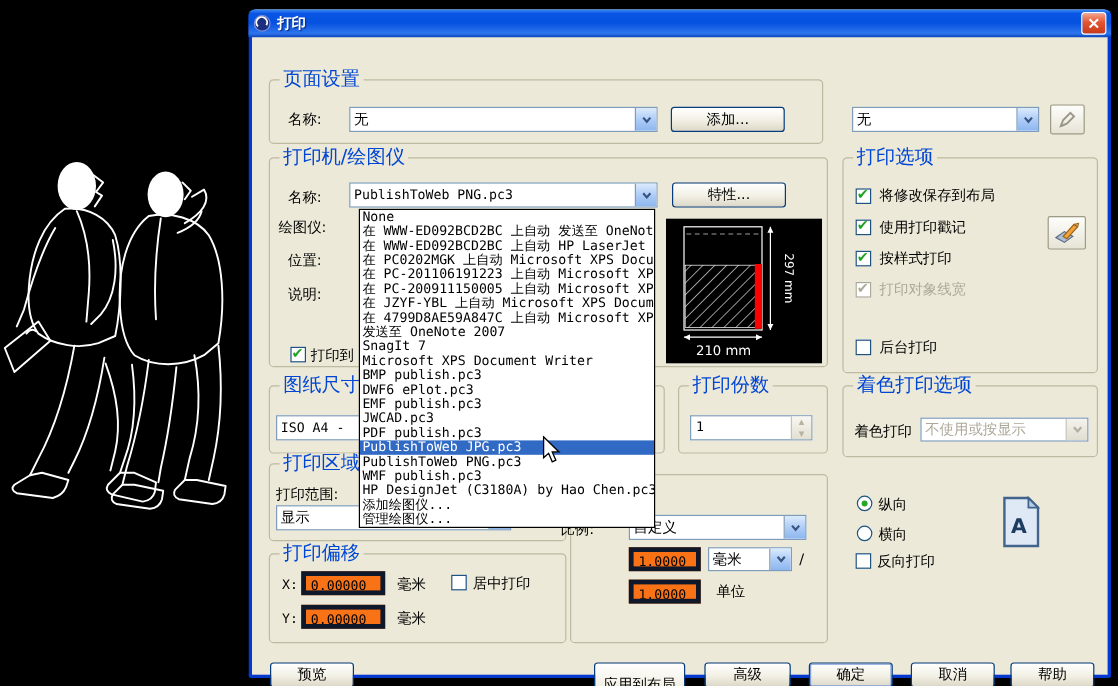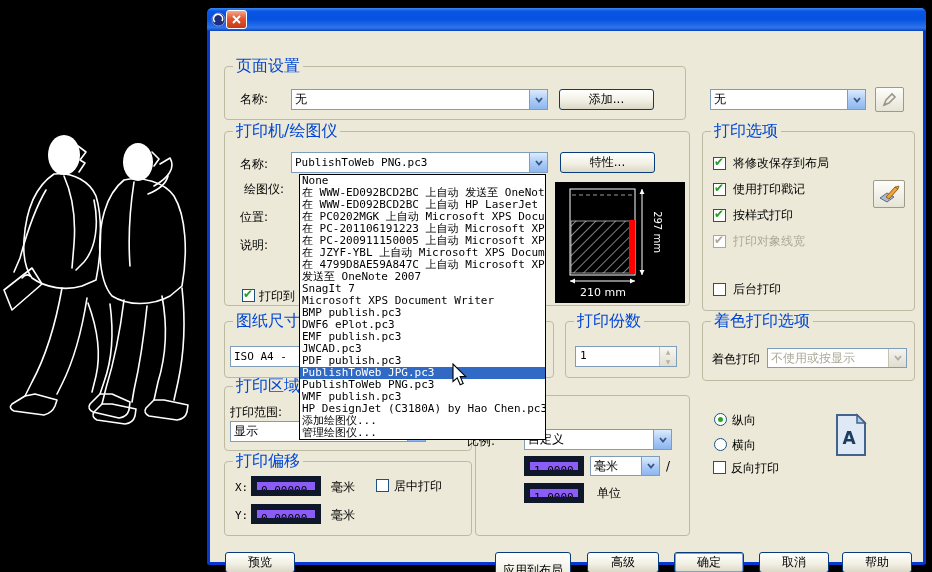--- a/index.html
+++ b/index.html
@@ -26,21 +26,21 @@
   
   .combo{position:absolute;background:#fff;border:1px solid #7f9db9;box-sizing:border-box;
          display:flex;align-items:center;overflow:hidden;}
   .combo .txt{flex:1;padding-left:3px;white-space:nowrap;overflow:hidden;}
   .combo .cbtn{width:17px;align-self:stretch;border-left:1px solid #7f9db9;flex:0 0 17px;
                background:linear-gradient(180deg,#dcebfd,#aecdf7 50%,#8db6ef);
                display:flex;align-items:center;justify-content:center;}
   .combo.disabled .txt{color:#aca899;}
   .combo.disabled .cbtn{background:linear-gradient(180deg,#f4f3ee,#e0ddd0);border-left-color:#c6c3b3;}
   .mono{font-family:"DejaVu Sans Mono","Liberation Mono",monospace;font-size:11px;}
-  .field{position:absolute;background:#8b5cf6;border:6px solid #0f172a;box-sizing:border-box;
+  .field{position:absolute;background:#f97316;border:4px solid #0f172a;box-sizing:border-box;
          padding:2px 0 0 4px;white-space:nowrap;overflow:hidden;}
   .xpbtn{position:absolute;background:linear-gradient(180deg,#ffffff,#f2f0e4 55%,#dcd8c8);
          border:1px solid #063c7c;border-radius:3px;box-sizing:border-box;
          display:flex;align-items:center;justify-content:center;font-size:12px;}
   .xpbtn.default{box-shadow:inset 0 0 0 1px #7f9fdd;border-color:#063c7c;}
   .iconbtn{position:absolute;background:linear-gradient(180deg,#fdfdfb,#e7e4d6);
            border:1px solid #9d9a86;border-radius:2px;box-sizing:border-box;
            display:flex;align-items:center;justify-content:center;}
   .cb{position:absolute;width:13px;height:13px;background:#fff;border:1px solid #1d5281;
       box-sizing:border-box;}
@@ -115,20 +115,21 @@
     <path d="M152,302 L144,310 q-3,5 3,8 l28,4 q8,-1 10,-8 l1,-7 -24,-5 Z"></path>
   </svg>
 
   <div id="dialog">
 
     <div id="titlebar">
       <svg width="15" height="15" viewBox="0 0 15 15">
         <circle cx="7.5" cy="7.5" r="6.5" fill="#1b2f7e" stroke="#7d8fd8"></circle>
         <path d="M4,10 A4.5,4.5 0 1 1 11,9" stroke="#fff" stroke-width="1.6" fill="none"></path>
       </svg>
+      <span class="ttl">打印</span>
       <div id="closebtn">
         <svg width="9" height="9" viewBox="0 0 9 9">
           <path d="M1,1 L8,8 M8,1 L1,8" stroke="#fff" stroke-width="1.8"></path>
         </svg>
       </div>
     </div>
 
     <div class="client">
 
       <div class="group" style="left:17px;top:35px;width:462px;height:54px;">
@@ -166,21 +167,21 @@
       <span class="lbl" style="left:33px;top:126px;">名称:</span>
       <div class="combo" style="left:84px;top:121px;width:257px;height:21px;">
         <span class="txt mono">PublishToWeb PNG.pc3</span>
         <span class="cbtn">
           <svg width="10" height="8" viewBox="0 0 10 8">
               <path d="M2,2 L5,5.5 L8,2" stroke="#39557f" stroke-width="1.8" fill="none"></path>
             </svg>
         </span>
       </div>
       <div class="xpbtn" style="left:353px;top:121px;width:95px;height:21px;">特性...</div>
-      <span class="lbl" style="left:37px;top:151px;">绘图仪:</span>
+      <span class="lbl" style="left:25px;top:151px;">绘图仪:</span>
       <span class="lbl" style="left:33px;top:179px;">位置:</span>
       <span class="lbl" style="left:33px;top:207px;">说明:</span>
 
       <svg class="abs" style="left:348px;top:151px;" width="130" height="121" viewBox="0 0 130 121">
         <defs>
           <pattern id="hatch" width="7" height="7" patternUnits="userSpaceOnUse" patternTransform="rotate(45)">
             <line x1="0" y1="0" x2="0" y2="7" stroke="#fff" stroke-width="1"></line>
           </pattern>
         </defs>
         <rect x="0" y="0" width="130" height="121" fill="#000"></rect>

